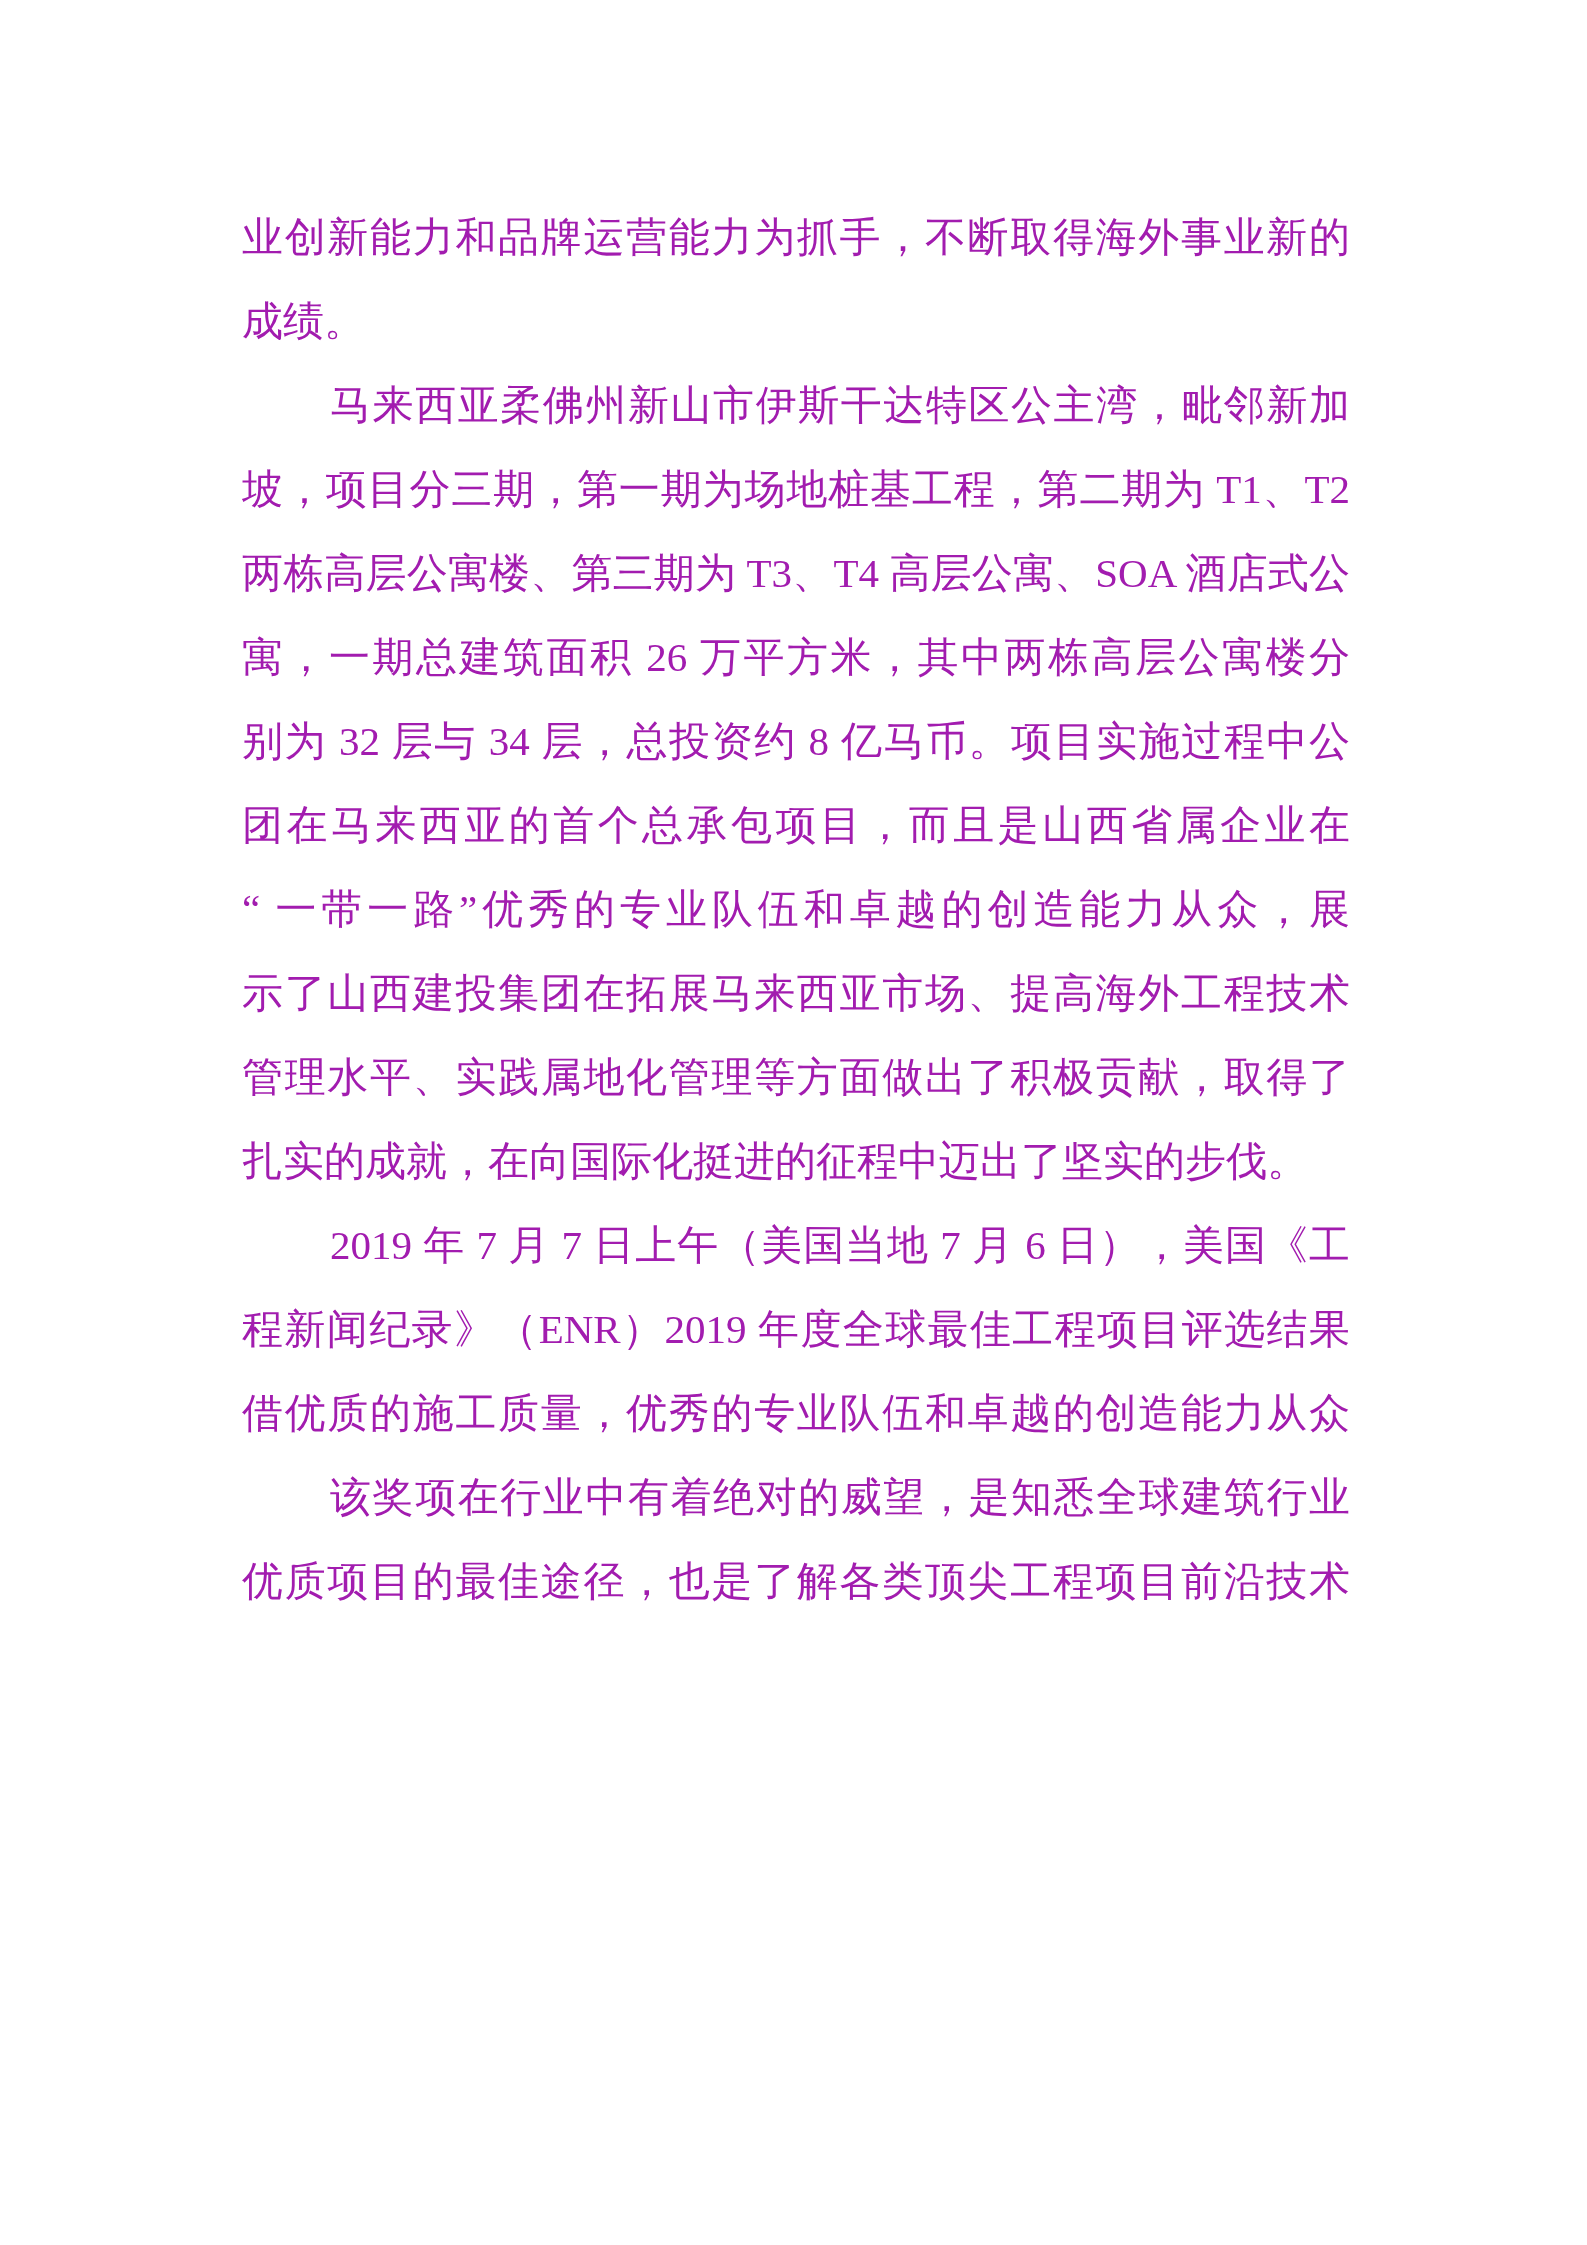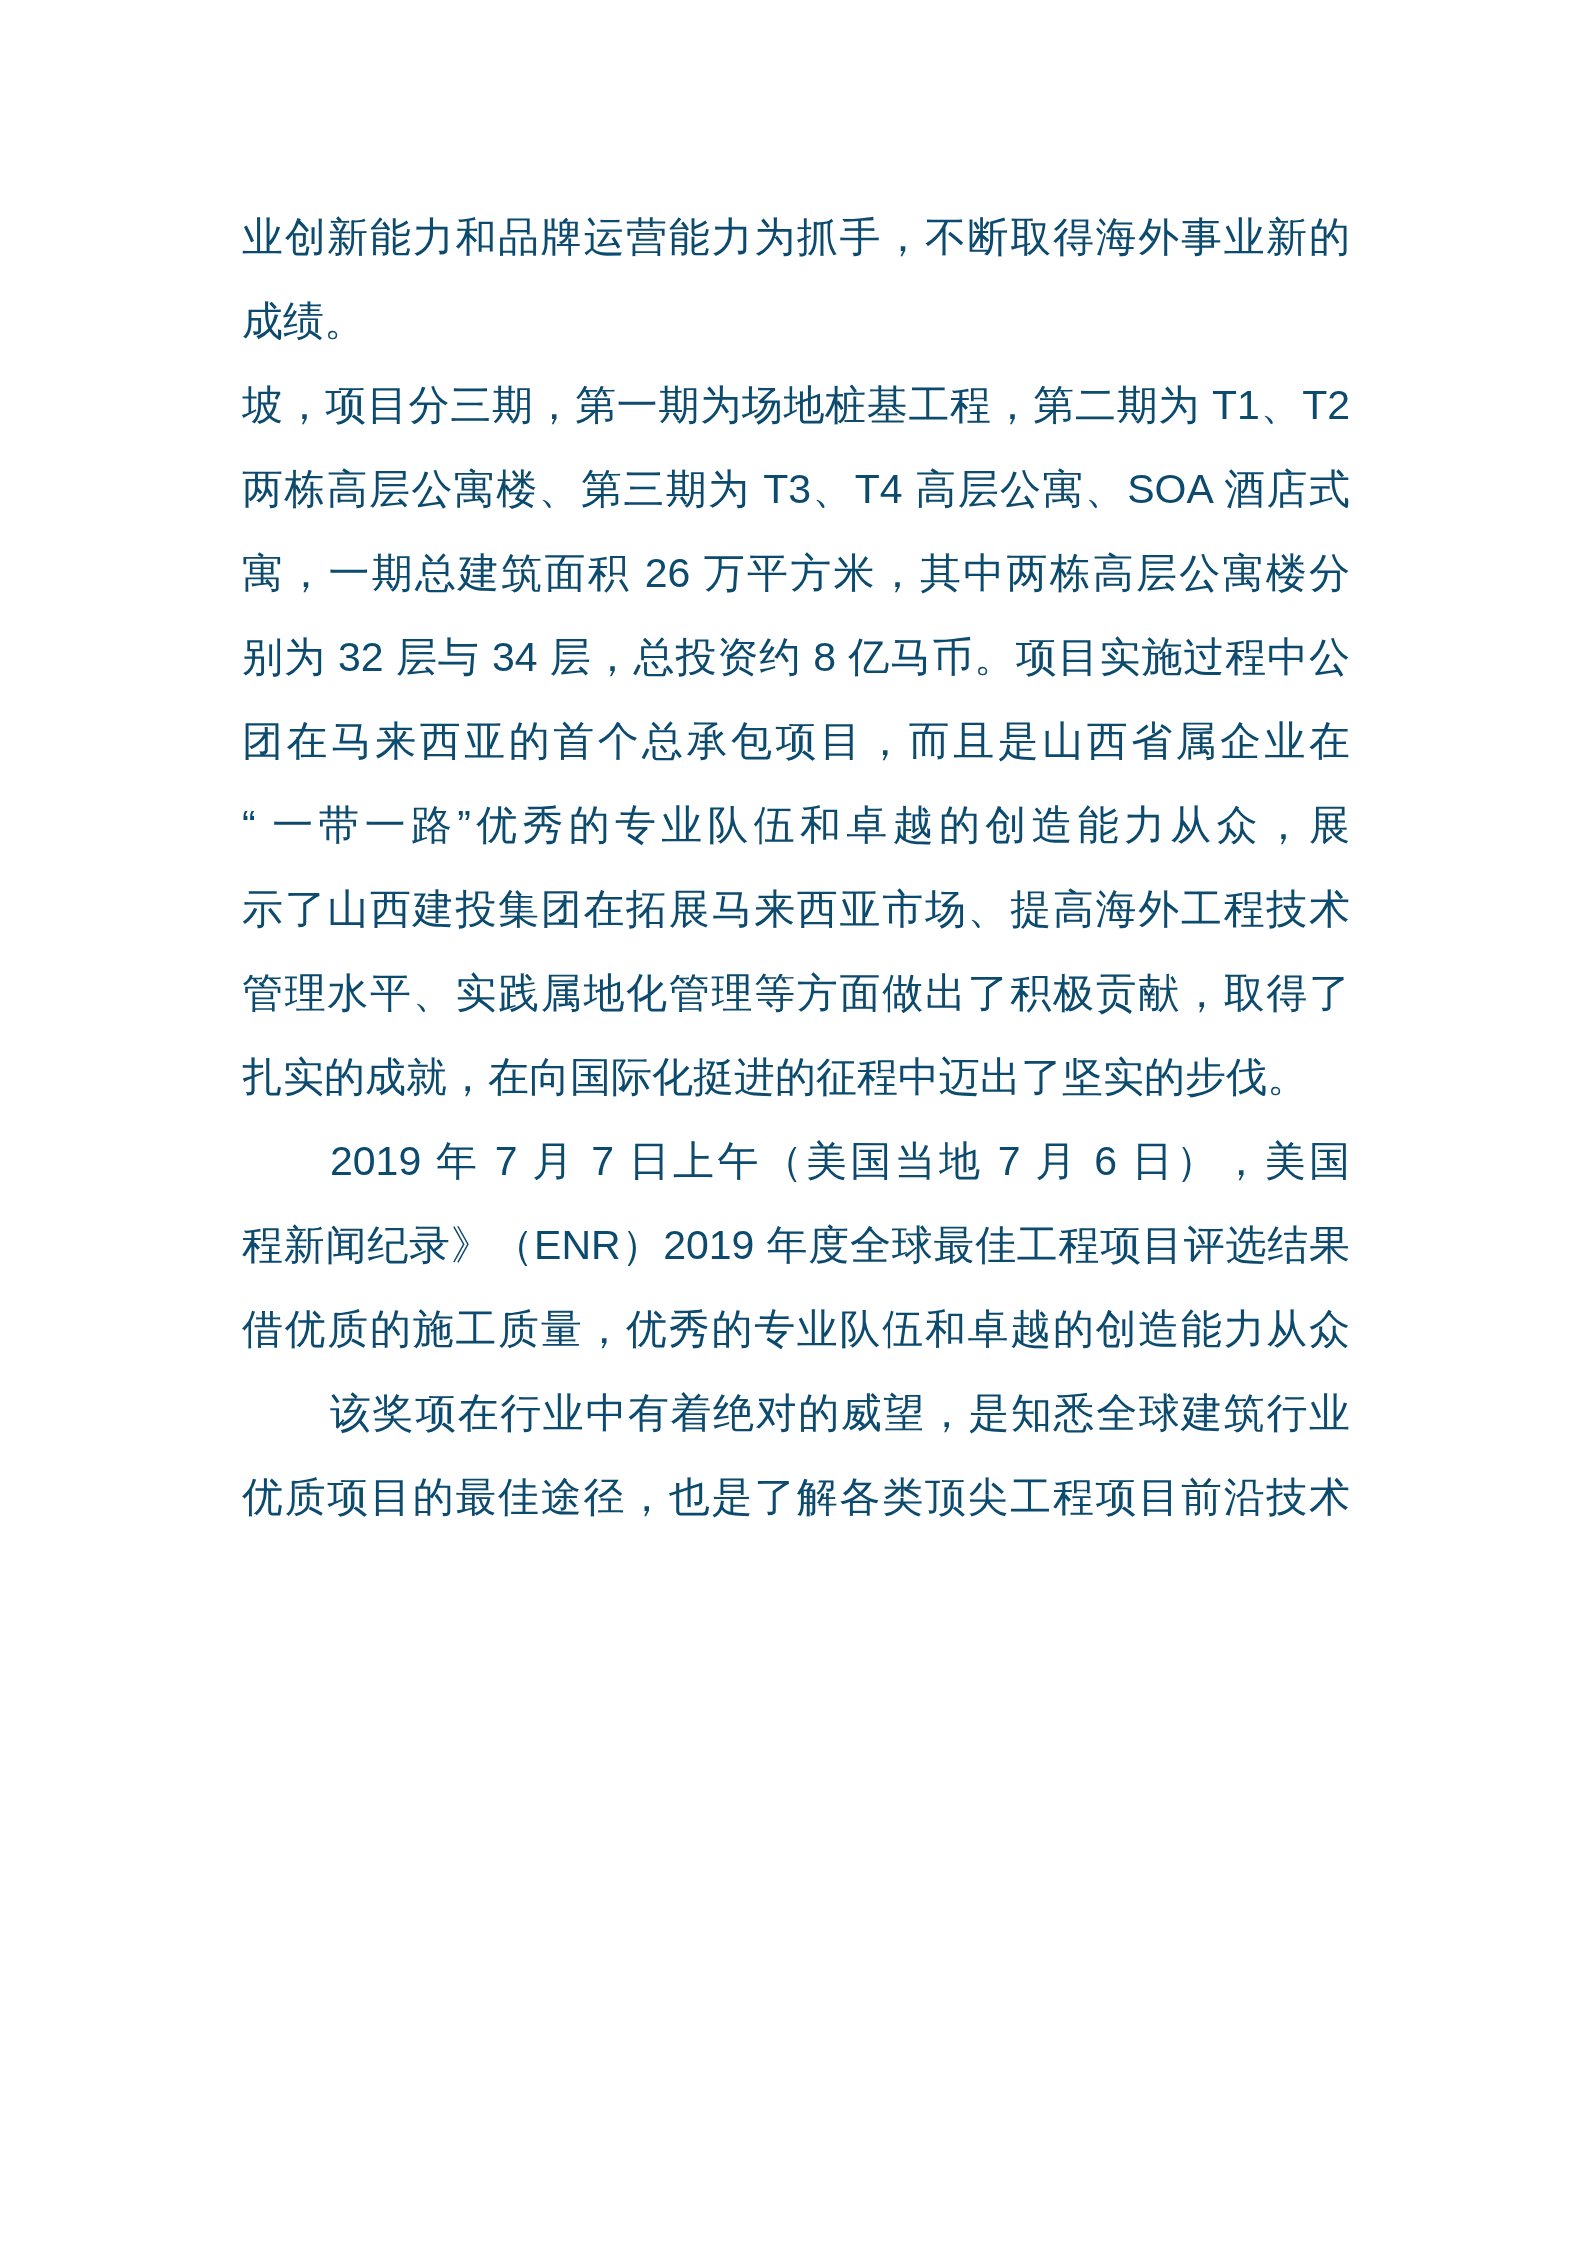--- a/index.html
+++ b/index.html
@@ -7,22 +7,22 @@
     width: 1587px;
     height: 2245px;
     background: #ffffff;
     overflow: hidden;
   }
   .page {
     position: relative;
     width: 1276px;
     height: 2245px;
     background: #ffffff;
-    font-family: Liberation Sans, sans-serif;
-    color: #0c4a6e;
+    font-family: Liberation Serif, serif;
+    color: #a21caf;
   }
   .text-block {
     position: absolute;
     left: 242px;
     top: 195px;
     width: 1108px;
     font-size: 41px;
     line-height: 84px;
     font-weight: 400;
   }
@@ -43,20 +43,21 @@
 </head>
 <body>
 
 <div class="page">
   <div class="text-block">
       <div class="paragraph">
         <div class="line">业创新能力和品牌运营能力为抓手，不断取得海外事业新的</div>
         <div class="line para-end">成绩。</div>
       </div>
       <div class="paragraph">
+        <div class="line indent">马来西亚柔佛州新山市伊斯干达特区公主湾，毗邻新加</div>
         <div class="line">坡，项目分三期，第一期为场地桩基工程，第二期为 T1、T2</div>
         <div class="line">两栋高层公寓楼、第三期为 T3、T4 高层公寓、SOA 酒店式公</div>
         <div class="line">寓，一期总建筑面积 26 万平方米，其中两栋高层公寓楼分</div>
         <div class="line">别为 32 层与 34 层，总投资约 8 亿马币。项目实施过程中公</div>
         <div class="line">团在马来西亚的首个总承包项目，而且是山西省属企业在</div>
         <div class="line">“ 一带一路”优秀的专业队伍和卓越的创造能力从众，展</div>
         <div class="line">示了山西建投集团在拓展马来西亚市场、提高海外工程技术</div>
         <div class="line">管理水平、实践属地化管理等方面做出了积极贡献，取得了</div>
         <div class="line para-end">扎实的成就，在向国际化挺进的征程中迈出了坚实的步伐。</div>
       </div>

